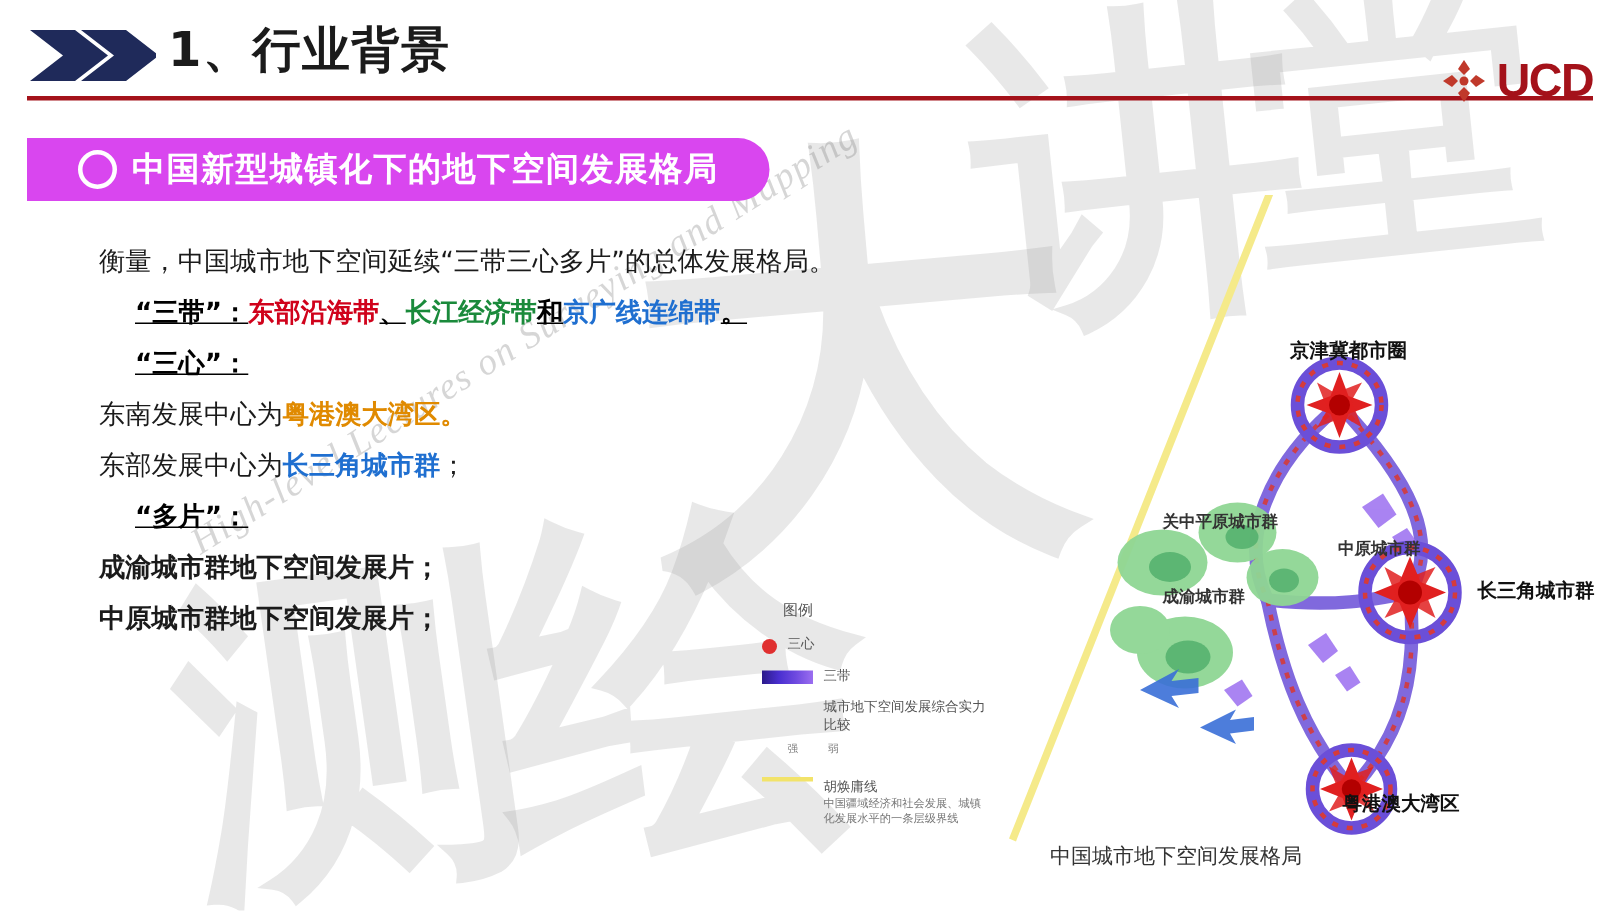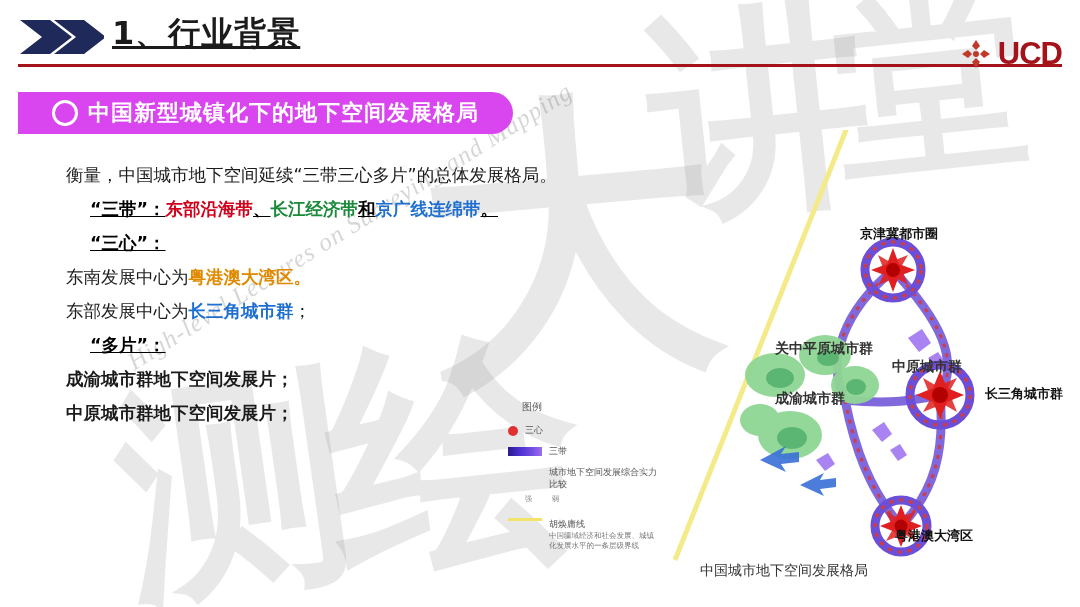--- a/index.html
+++ b/index.html
@@ -79,21 +79,20 @@
   .arrow-mark svg { display: block; }
   .slide-title {
     position: absolute;
     left: 112px;
     top: 12px;
     font-size: 32px;
     font-weight: bold;
     color: #1b1b1b;
     font-family: "DejaVu Sans", sans-serif;
     letter-spacing: 1px;
-    text-decoration: underline;
   }
   .logo {
     position: absolute;
     right: 18px;
     top: 36px;
     display: flex;
     align-items: center;
     gap: 7px;
   }
   .logo-mark {
@@ -237,21 +236,21 @@
   }
   .map-label {
     position: absolute;
     font-family: "DejaVu Sans", sans-serif;
     font-weight: bold;
     color: #111;
     z-index: 6;
     white-space: nowrap;
   }
   .ml-big { font-size: 13px; }
-  .ml-small { font-size: 14px; color: #333; }
+  .ml-small { font-size: 11px; color: #333; }
 </style>
 </head>
 <body>
 
 <div class="slide">
 
   <div class="watermark">
     <div class="wm-char" style="left:120px; top:370px; font-size:230px; transform:rotate(-8deg);">测</div>
     <div class="wm-char" style="left:330px; top:330px; font-size:250px; transform:rotate(-6deg);">绘</div>
     <div class="wm-char" style="left:420px; top:90px; font-size:300px; transform:rotate(-5deg);">大</div>

